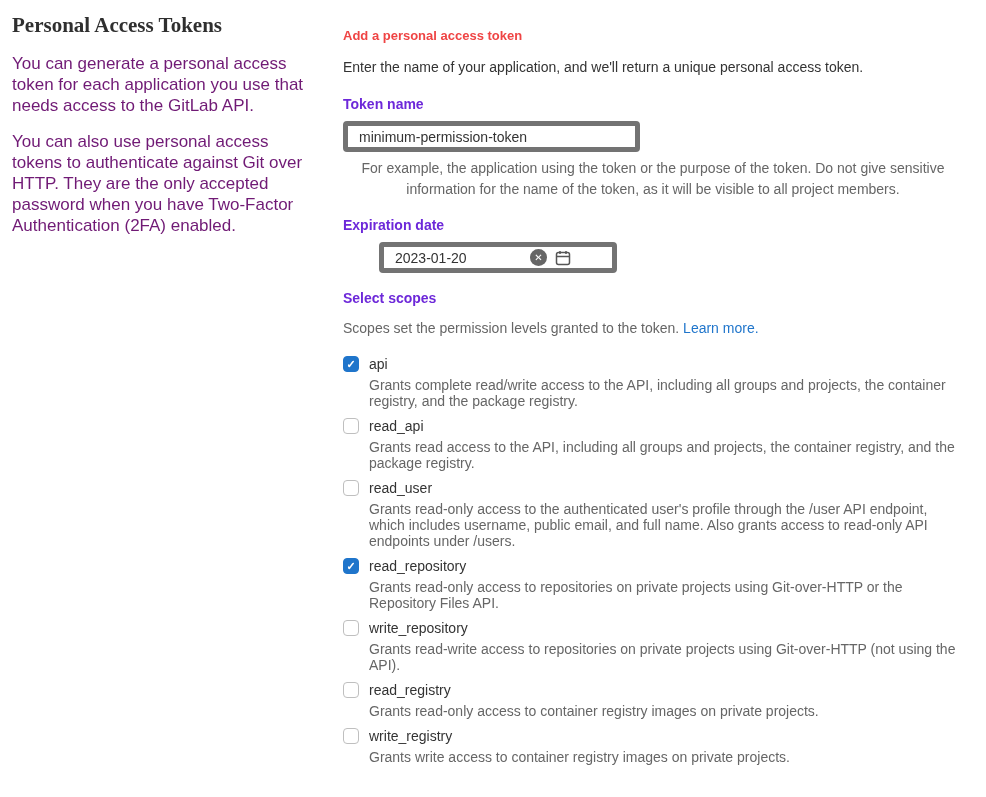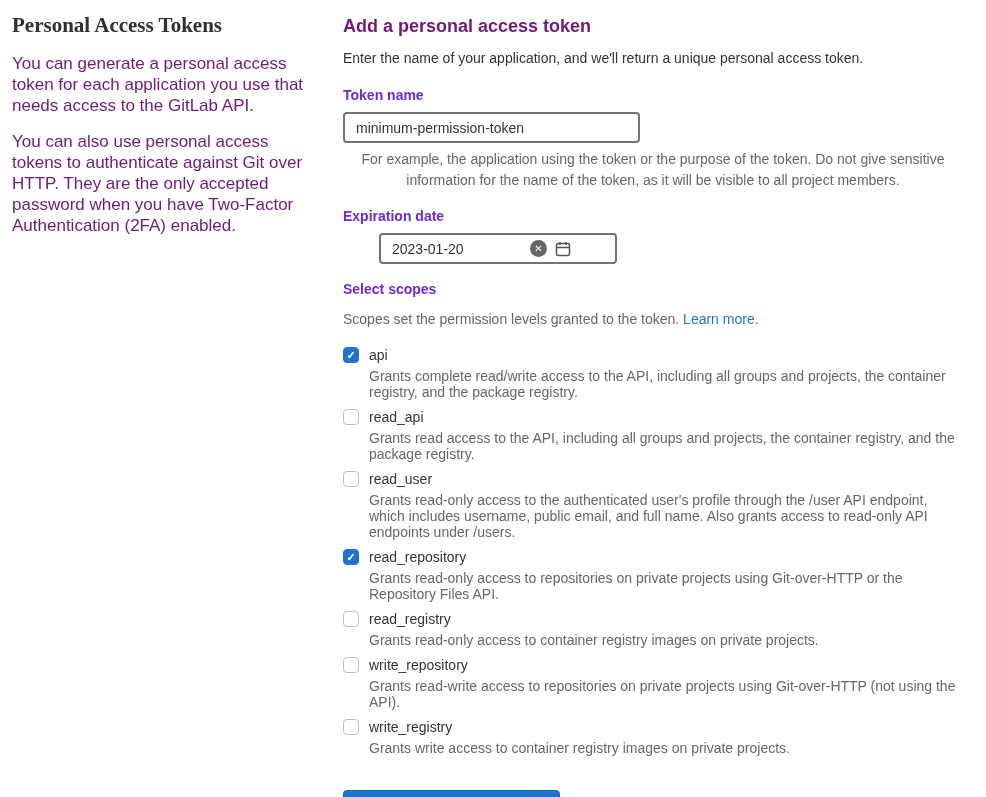--- a/index.html
+++ b/index.html
@@ -33,41 +33,41 @@
     font-family: Liberation Serif, serif;
   }
   .intro-p {
     margin: 0 0 15px 0;
     font-size: 17px;
     line-height: 21px;
     color: #701a75;
   }
   .right-col { flex: 1; min-width: 0; }
   .form-heading {
-    margin: 5px 0 12px 0;
-    font-size: 18px;
-    font-weight: bold;
-    color: #701a75;
+    margin: 14px 0 12px 0;
+    font-size: 13px;
+    font-weight: bold;
+    color: #ef4444;
     line-height: 19px;
   }
   .form-sub {
     margin: 0 0 17px 0;
     line-height: 21px;
     color: #333333;
   }
   .form-group { margin-bottom: 16px; }
   .field-label {
     font-weight: bold;
     color: #6d28d9;
     margin-bottom: 8px;
     line-height: 18px;
   }
   .text-input {
     height: 31px;
-    border: 2px solid #737373;
+    border: 5px solid #737373;
     border-radius: 4px;
     padding: 0 11px;
     font-family: inherit;
     font-size: 14px;
     color: #333333;
     background: #ffffff;
     outline: none;
   }
   .token-input { width: 297px; }
   .date-wrap { position: relative; width: 238px; padding-left: 36px; }
@@ -241,31 +241,31 @@
               <span class="check-glyph">✓</span>
             </span>
           <span class="scope-name">read_repository</span>
         </div>
         <div class="scope-desc">Grants read-only access to repositories on private projects using Git-over-HTTP or the Repository Files API.</div>
       </div>
 
       <div class="scope-row">
         <div class="scope-head">
           <span class="checkbox"></span>
+          <span class="scope-name">write_repository</span>
+        </div>
+        <div class="scope-desc">Grants read-write access to repositories on private projects using Git-over-HTTP (not using the API).</div>
+      </div>
+
+      <div class="scope-row">
+        <div class="scope-head">
+          <span class="checkbox"></span>
           <span class="scope-name">read_registry</span>
         </div>
         <div class="scope-desc">Grants read-only access to container registry images on private projects.</div>
-      </div>
-
-      <div class="scope-row">
-        <div class="scope-head">
-          <span class="checkbox"></span>
-          <span class="scope-name">write_repository</span>
-        </div>
-        <div class="scope-desc">Grants read-write access to repositories on private projects using Git-over-HTTP (not using the API).</div>
       </div>
 
       <div class="scope-row">
         <div class="scope-head">
           <span class="checkbox"></span>
           <span class="scope-name">write_registry</span>
         </div>
         <div class="scope-desc">Grants write access to container registry images on private projects.</div>
       </div>
     </div>

